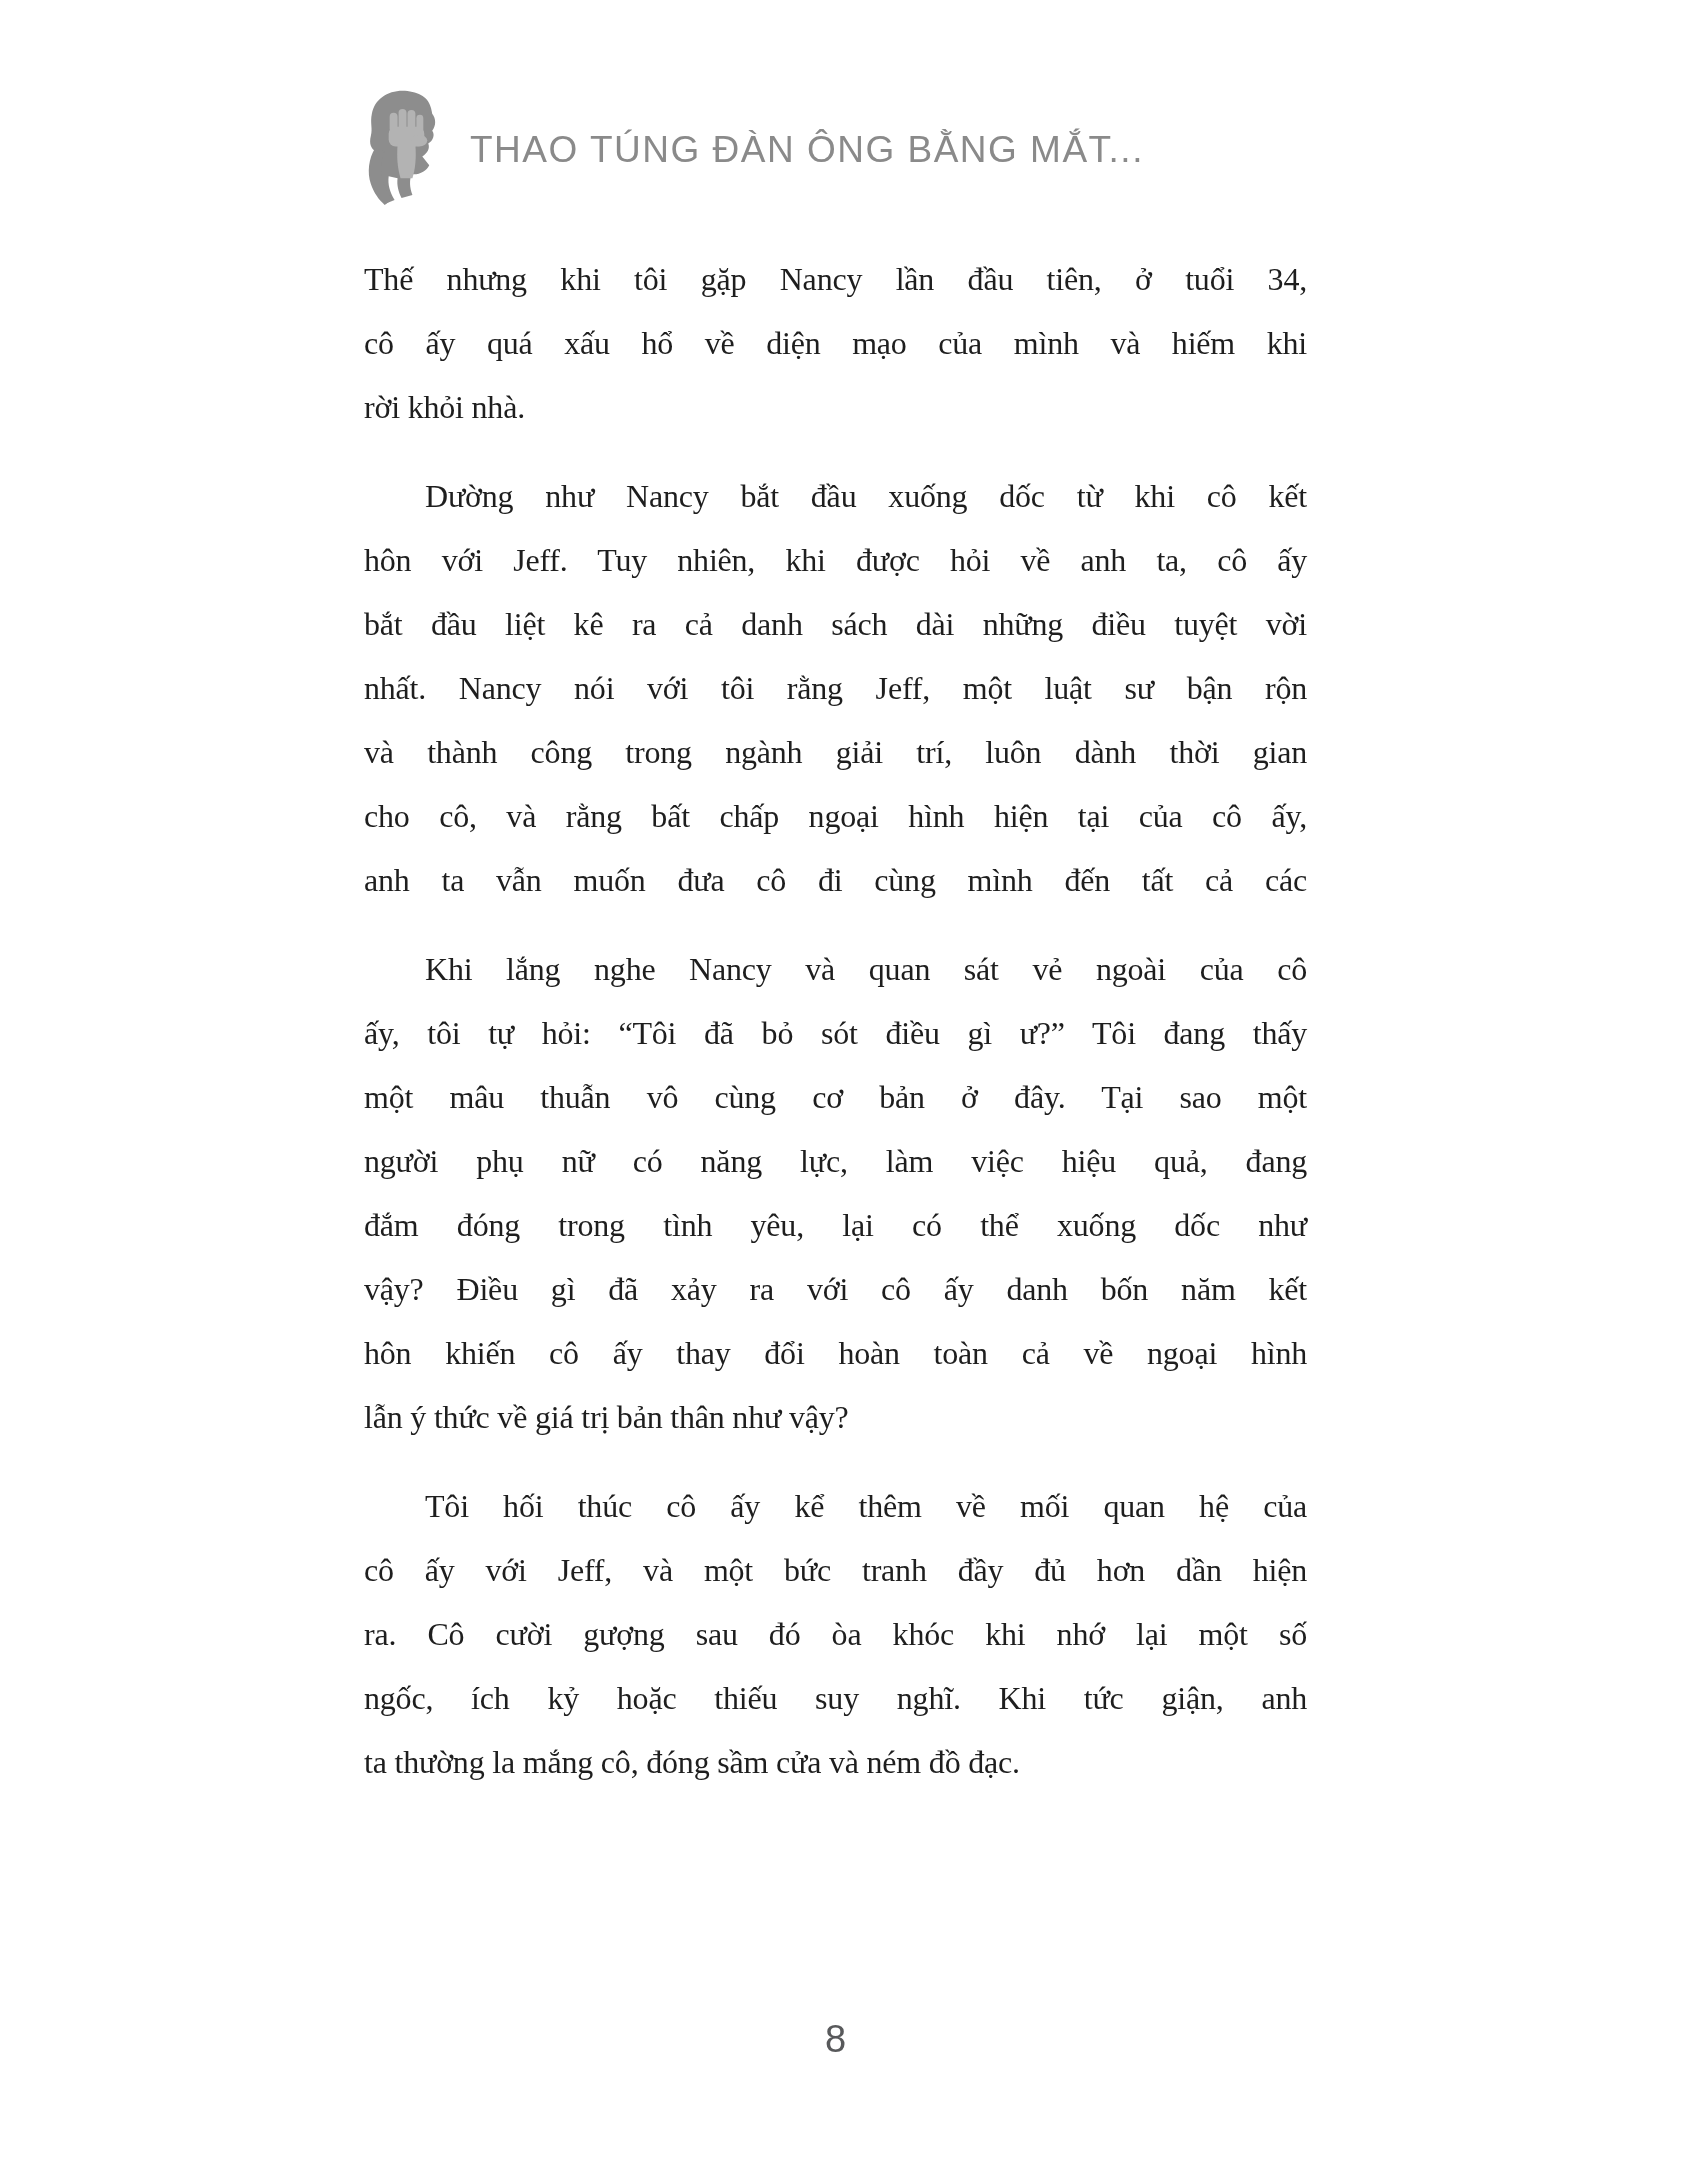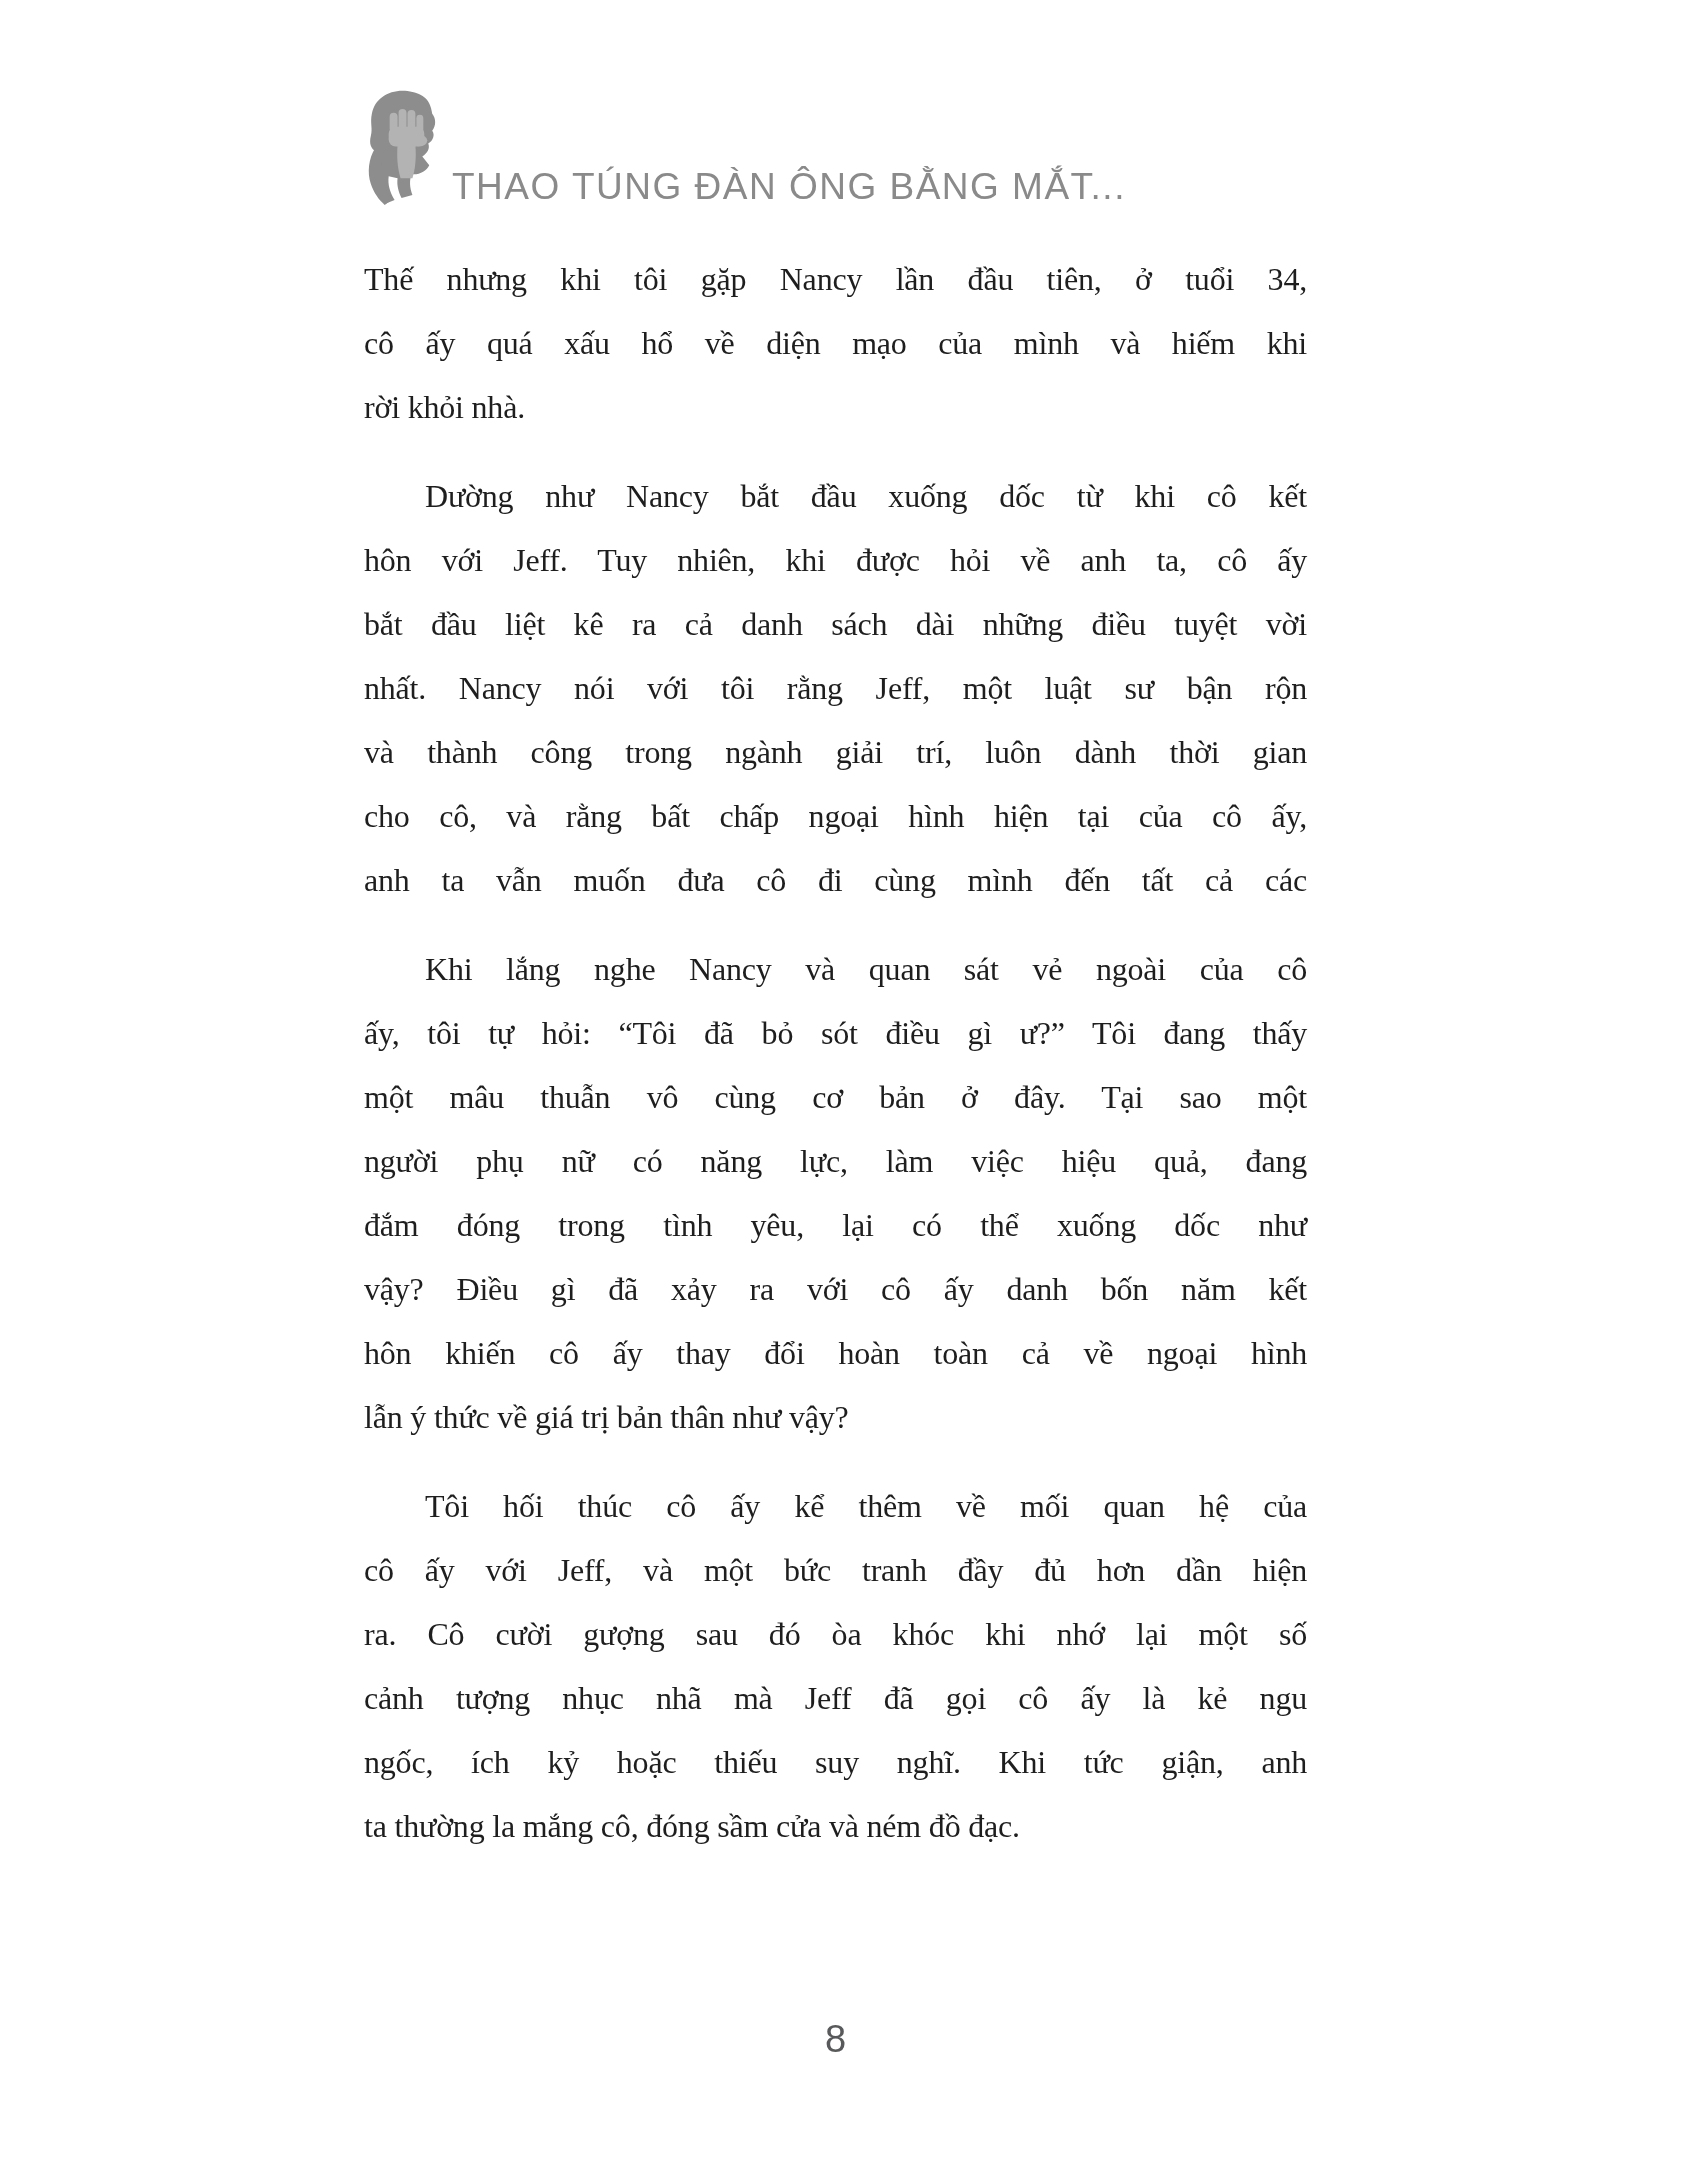--- a/index.html
+++ b/index.html
@@ -15,21 +15,21 @@
     width:1683px;height:2178px;
     background:var(--bg);
     position:relative;
     font-family:"Liberation Serif","DejaVu Serif",serif;
     overflow:hidden;
   }
   .page{position:absolute;inset:0;}
   
   .header{
     position:absolute;left:359px;top:89px;
-    display:flex;align-items:flex-end;
+    display:flex;align-items:center;gap:18px;
     height:117px;
   }
   .logo{width:93px;height:117px;flex:0 0 auto;}
   .running-title{
     font-family:"Liberation Sans","DejaVu Sans",sans-serif;
     font-size:37px;
     letter-spacing:1.5px;
     color:var(--header-text);
     white-space:nowrap;
     transform:translateY(2px);
@@ -128,21 +128,20 @@
         <div class="line">người phụ nữ có năng lực, làm việc hiệu quả, đang</div>
         <div class="line">đắm đóng trong tình yêu, lại có thể xuống dốc như</div>
         <div class="line">vậy? Điều gì đã xảy ra với cô ấy danh bốn năm kết</div>
         <div class="line">hôn khiến cô ấy thay đổi hoàn toàn cả về ngoại hình</div>
         <div class="line last">lẫn ý thức về giá trị bản thân như vậy?</div>
       </div>
       <div class="para indent">
         <div class="line first">Tôi hối thúc cô ấy kể thêm về mối quan hệ của</div>
         <div class="line">cô ấy với Jeff, và một bức tranh đầy đủ hơn dần hiện</div>
         <div class="line">ra. Cô cười gượng sau đó òa khóc khi nhớ lại một số</div>
-        <div class="line">cảnh tượng nhục nhã mà Jeff đã gọi cô ấy là kẻ ngu</div>
         <div class="line">ngốc, ích kỷ hoặc thiếu suy nghĩ. Khi tức giận, anh</div>
         <div class="line last">ta thường la mắng cô, đóng sầm cửa và ném đồ đạc.</div>
       </div>
     </div>
 
   <div class="page-number">8</div>
 
 </div>
 
 

